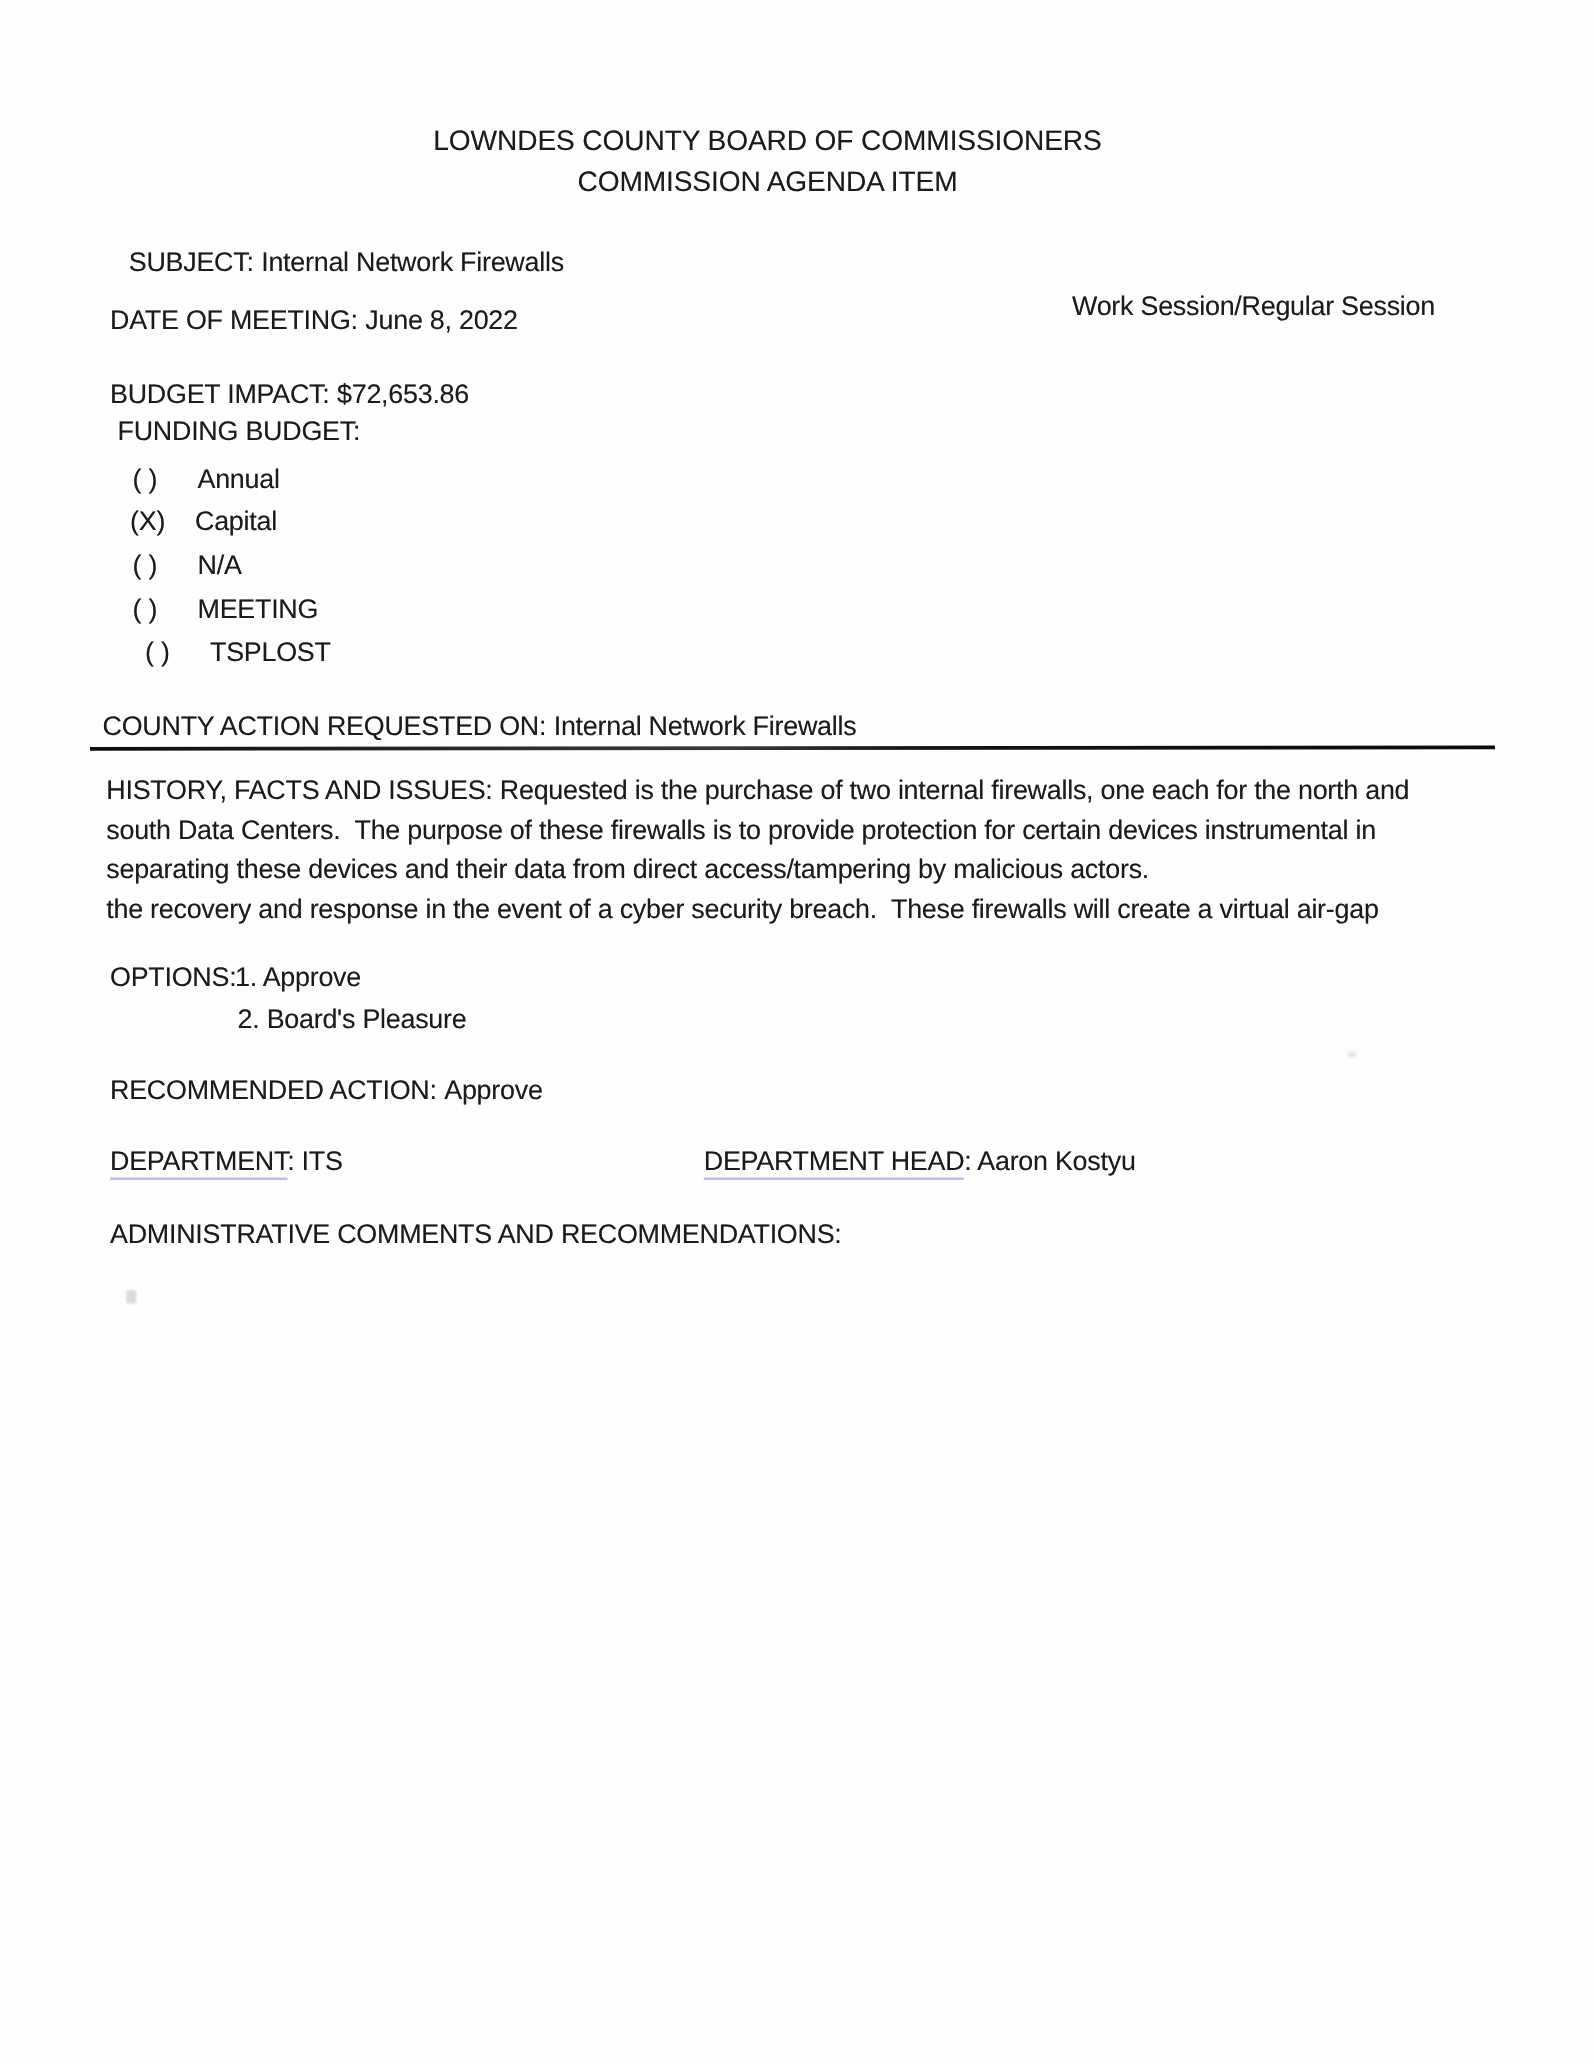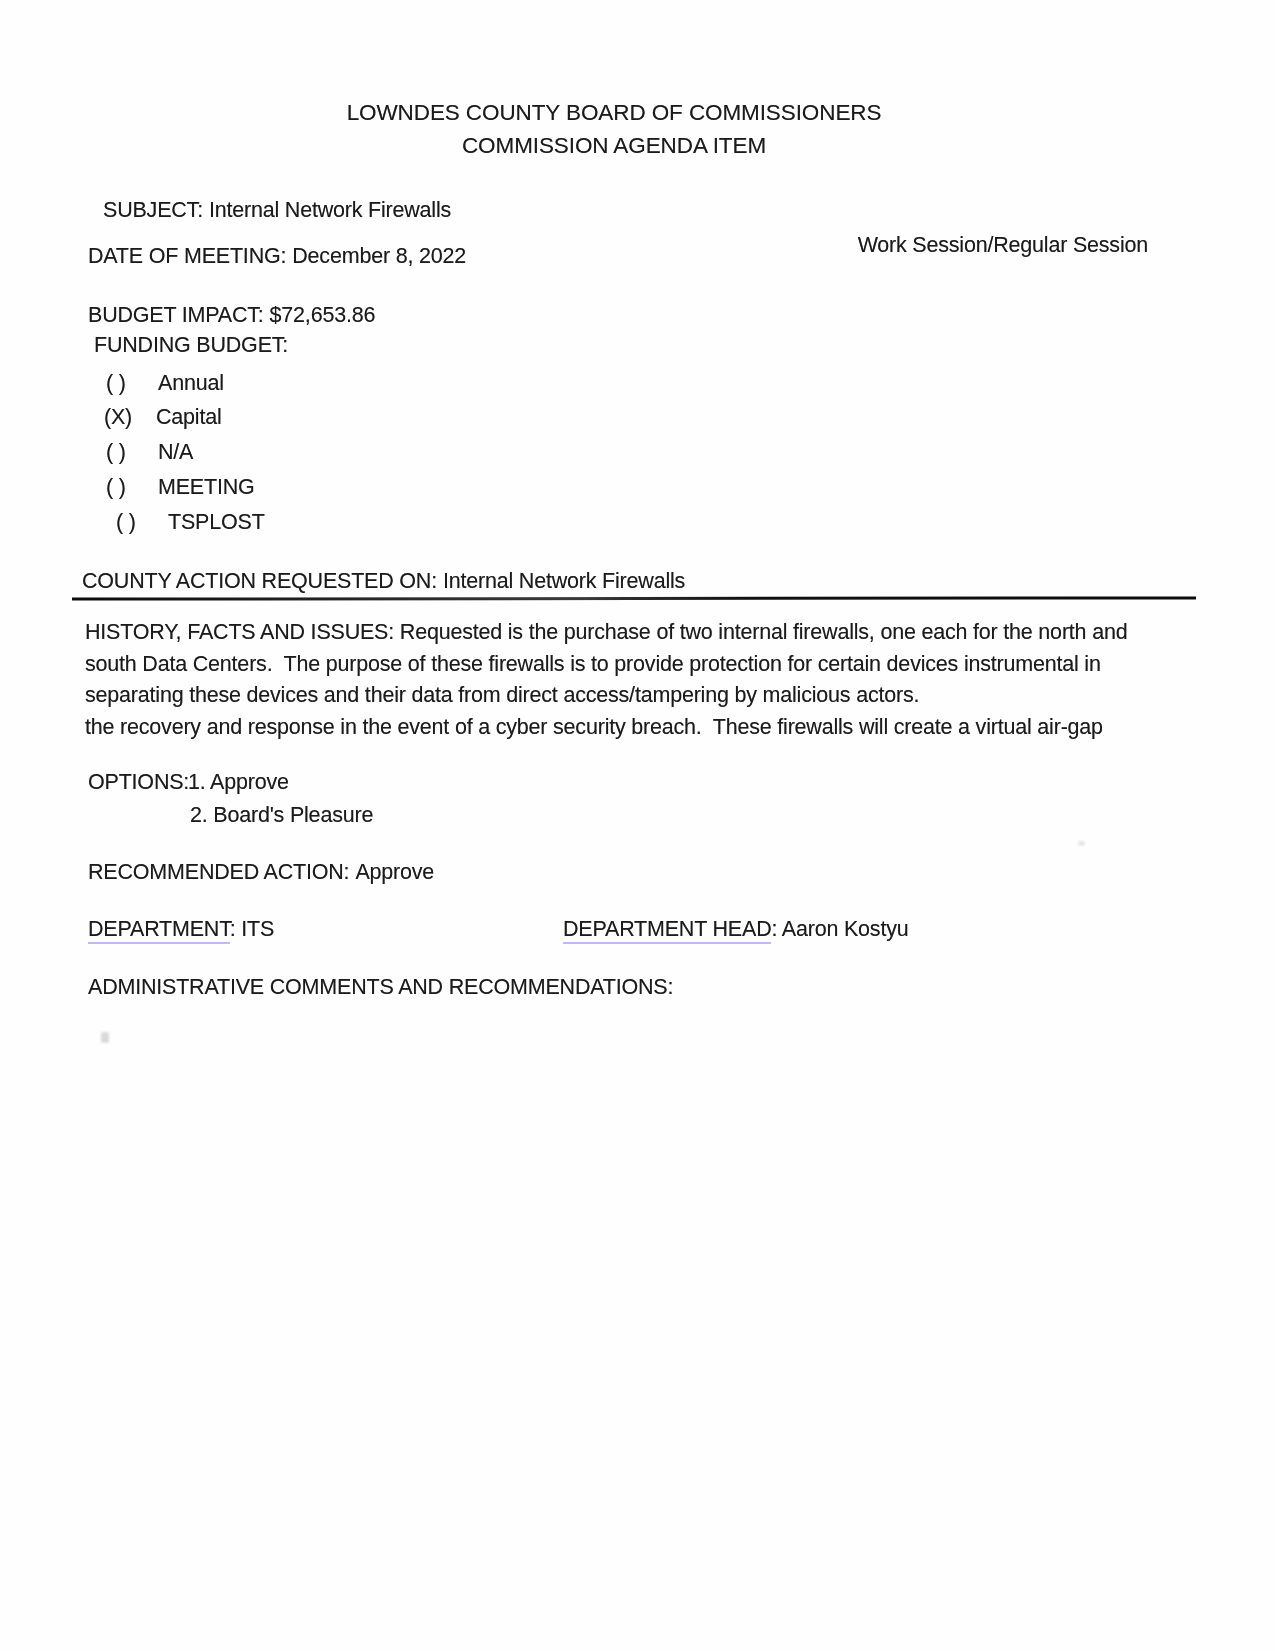--- a/index.html
+++ b/index.html
@@ -85,21 +85,21 @@
 
 <div class="page">
 
   <div class="title-block">
     <div>LOWNDES COUNTY BOARD OF COMMISSIONERS</div>
     <div>COMMISSION AGENDA ITEM</div>
   </div>
 
   <div class="abs" style="left:103px; top:196px;"><span>SUBJECT:</span><span class="val-gap">Internal Network Firewalls</span></div>
 
-  <div class="abs" style="left:88px; top:242px;"><span>DATE OF MEETING:</span><span class="val-gap">December 8, 2022</span></div>
+  <div class="abs" style="left:88px; top:242px;"><span>DATE OF MEETING:</span><span class="val-gap">June 8, 2022</span></div>
 
   <div class="abs" style="right:127px; top:231px;text-align:right;">Work Session/Regular Session</div>
 
   <div class="abs" style="left:88px; top:301px;"><span>BUDGET IMPACT:</span><span class="val-gap">$72,653.86</span></div>
 
   <div class="abs" style="left:94px; top:331px;">FUNDING BUDGET:</div>
 
   <div class="abs funding-row" style="left:106px; top:369px;"><span class="mark">( )</span><span>Annual</span></div>
 
   <div class="abs funding-row" style="left:104px; top:403px;"><span class="mark">(X)</span><span>Capital</span></div>

